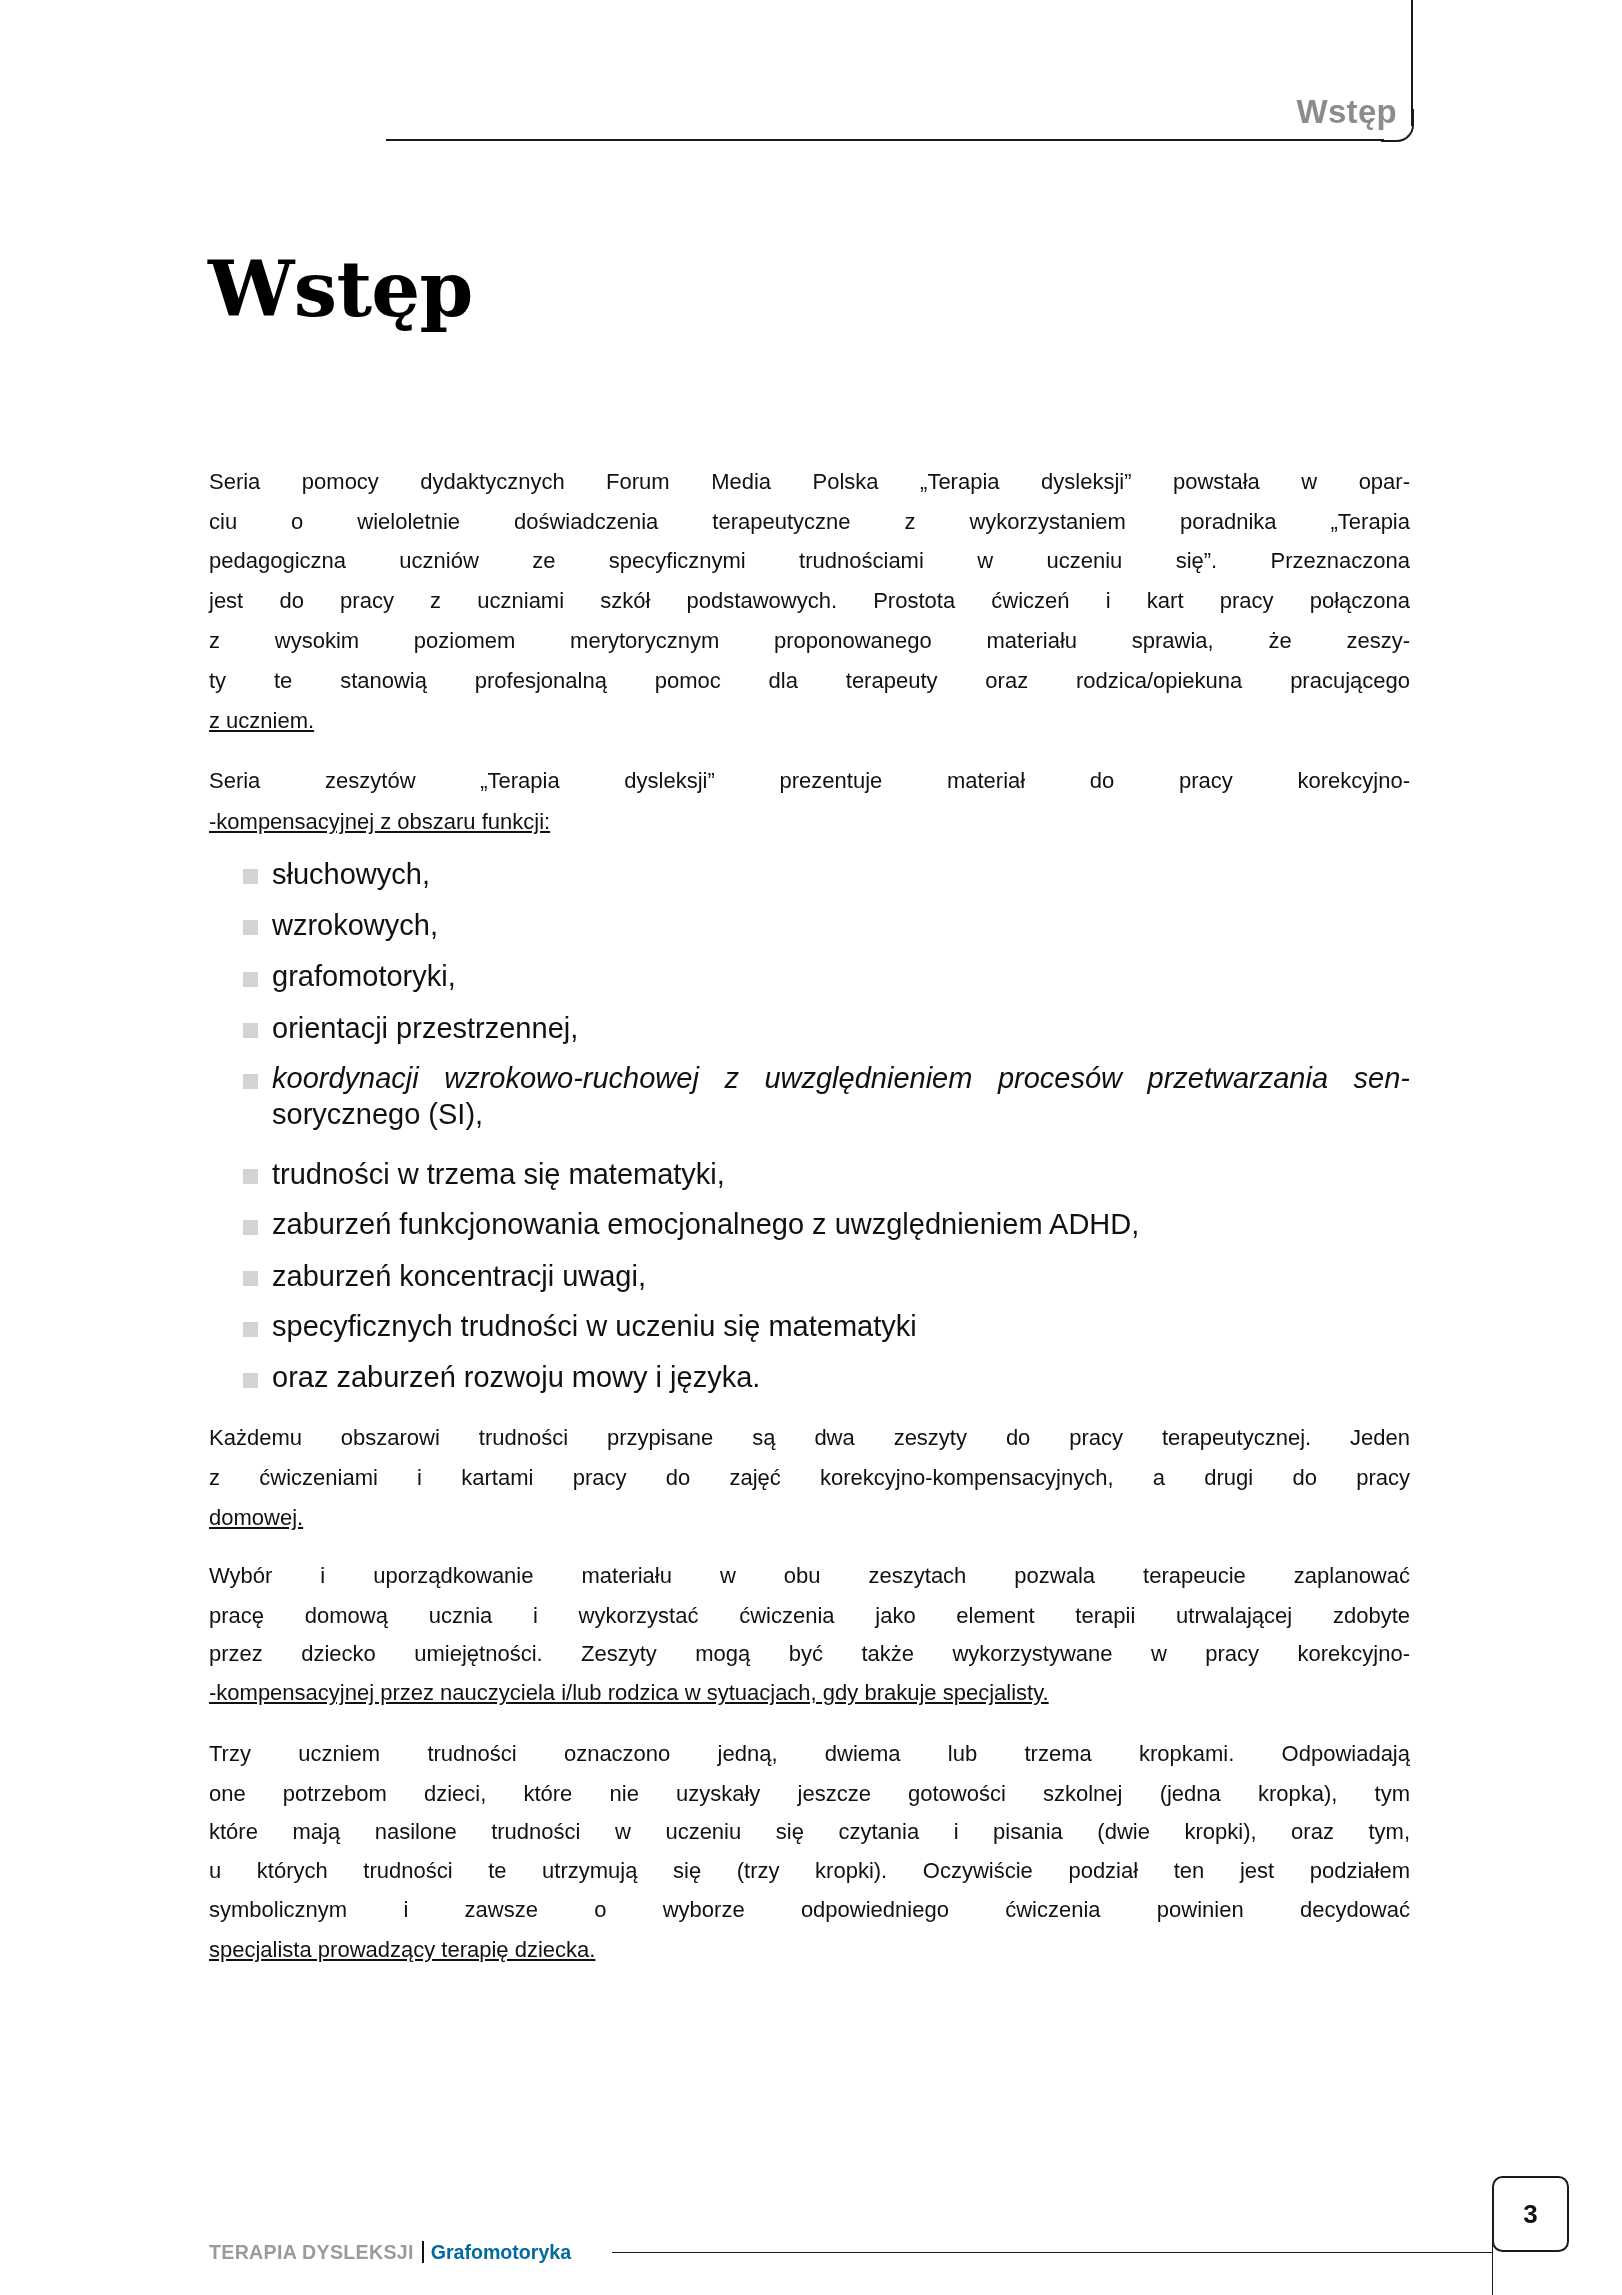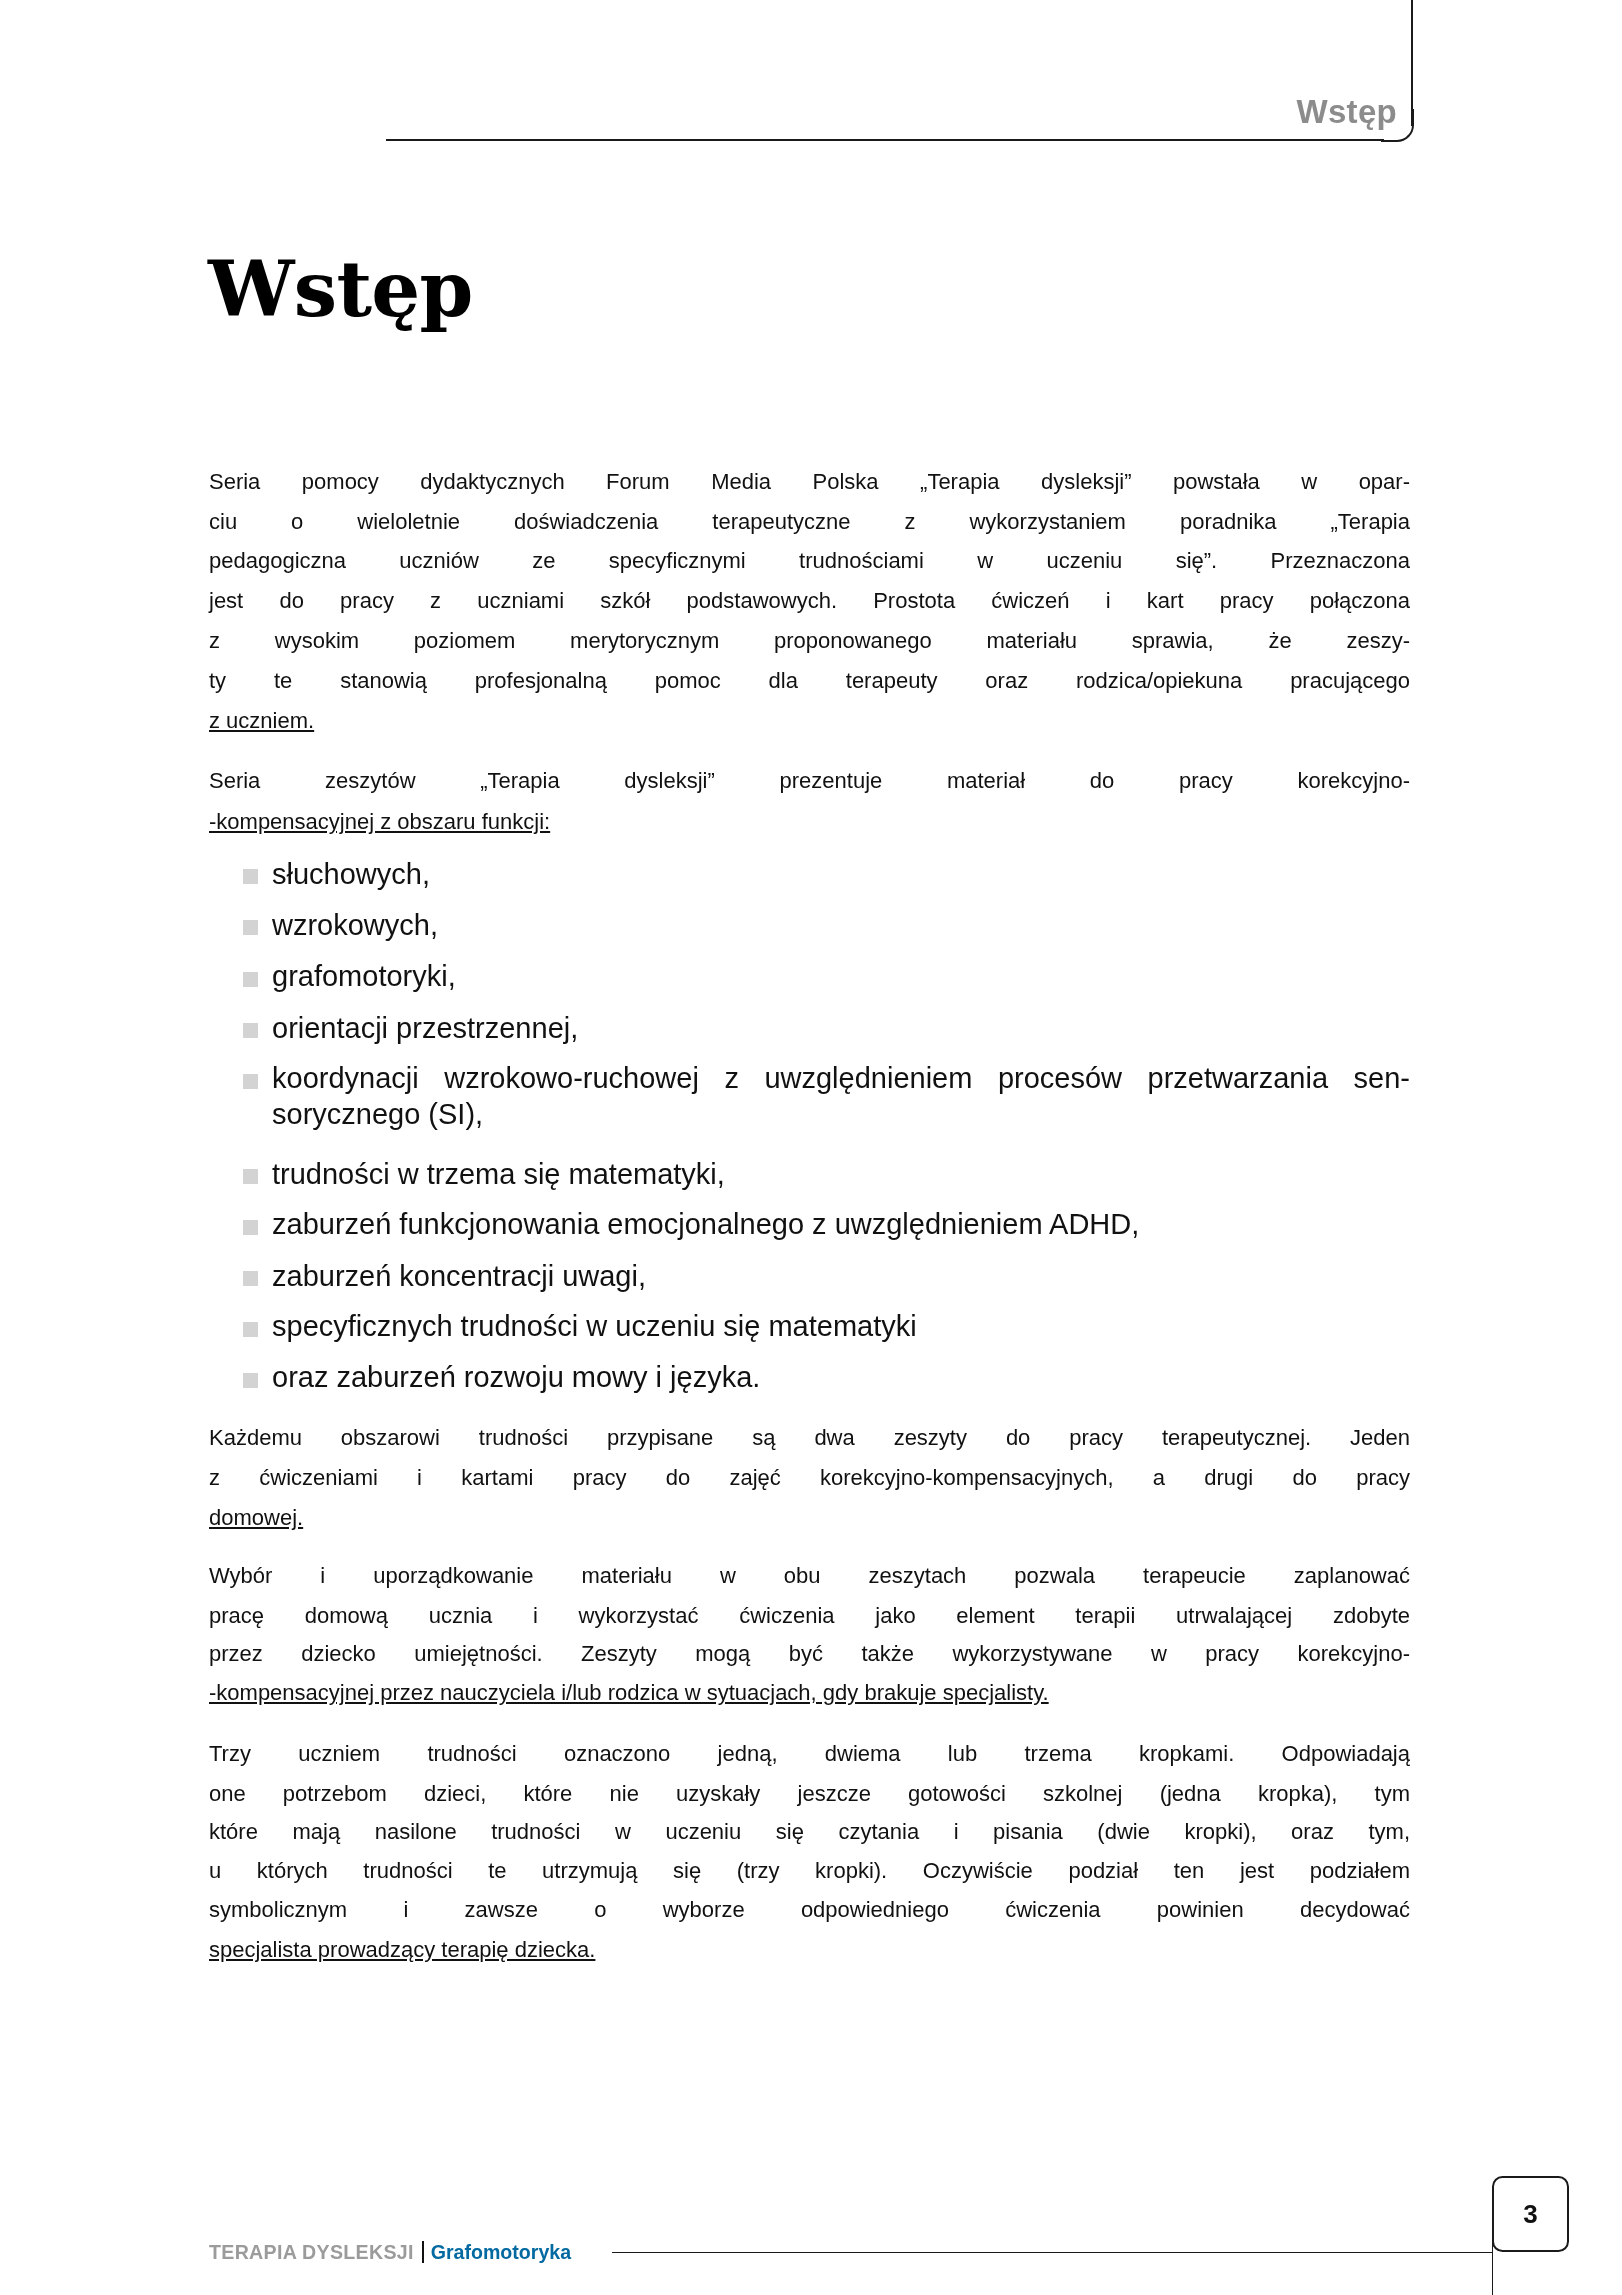--- a/index.html
+++ b/index.html
@@ -20,21 +20,21 @@
 
     .body { position: absolute; left: 209px; width: 1201px; top: 0; }
     .line { position: absolute; left: 0; width: 1201px; font-size: 22px; line-height: 34px; height: 34px;
             white-space: nowrap; color: #111; }
     .line.j { text-align: justify; text-align-last: justify; }
     .line.l { text-align: left; text-decoration: underline; }
 
     .bullet { position: absolute; left: 34px; width: 15px; height: 15px; background: #d3d3d3; }
     .bline { position: absolute; left: 63px; width: 1138px; font-size: 29px; line-height: 34px; height: 34px;
              white-space: nowrap; color: #111; }
-    .bline.j { text-align: justify; text-align-last: justify; }
+    .bline.j { text-align: justify; text-align-last: justify; font-style: italic; }
 
     
     .ftr { position: absolute; left: 209px; top: 2239px; font-size: 19.6px; font-weight: bold; line-height: 26px;
            white-space: nowrap; }
     .ftr-series { color: #9b9b9b; letter-spacing: 0.3px; }
     .ftr-sep { display: inline-block; width: 2.6px; height: 22px; background: #111; vertical-align: -3.9px; margin: 0 6.5px 0 7.9px; }
     .ftr-book { color: #0369a1; }
     .ftr-hline { position: absolute; left: 612px; top: 2252px; width: 881px; height: 1.3px; background: #1a1a1a; }
     .ftr-vline { position: absolute; left: 1492px; top: 2225px; width: 1.3px; height: 71px; background: #1a1a1a; }
     .page-box { position: absolute; left: 1492px; top: 2176px; width: 77px; height: 76px;

